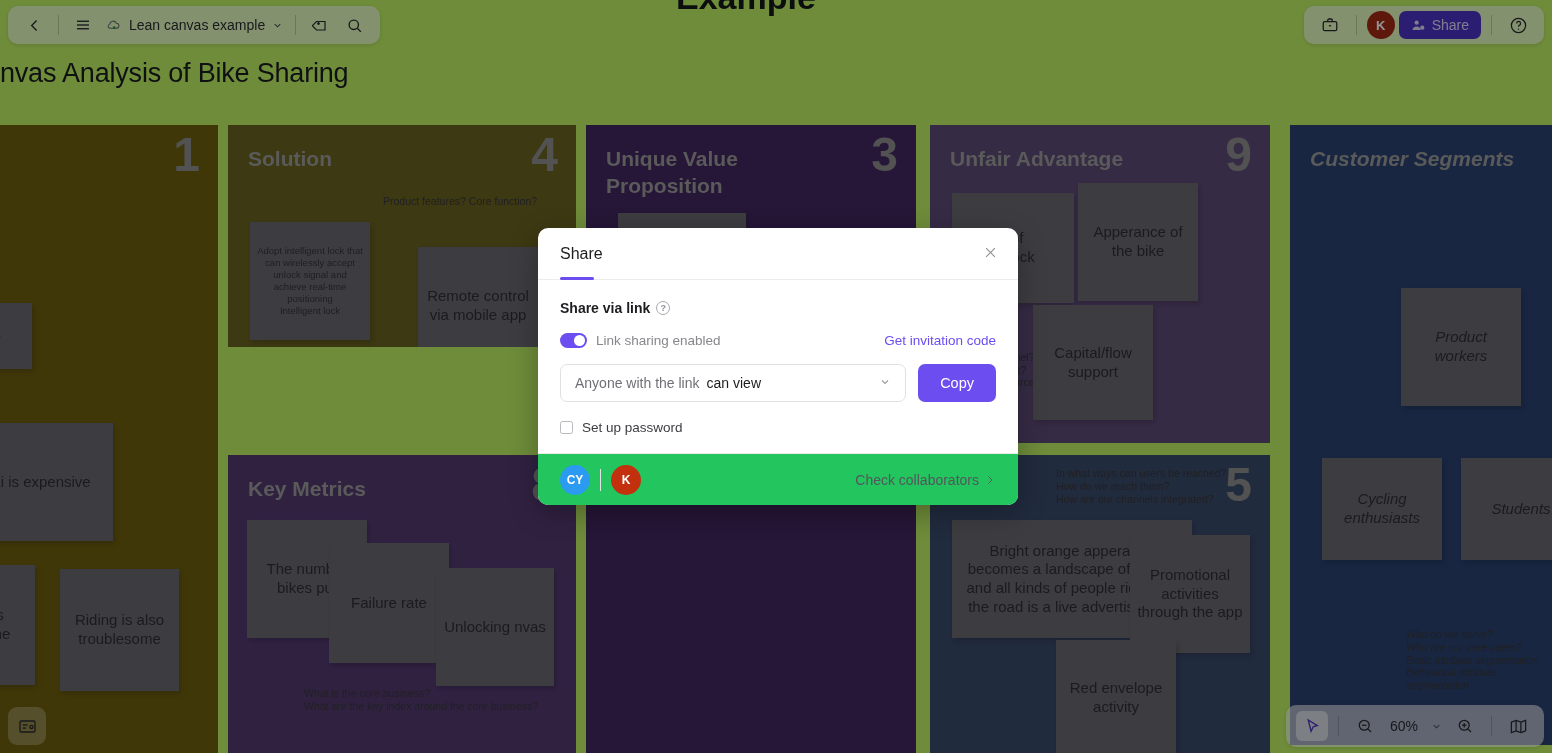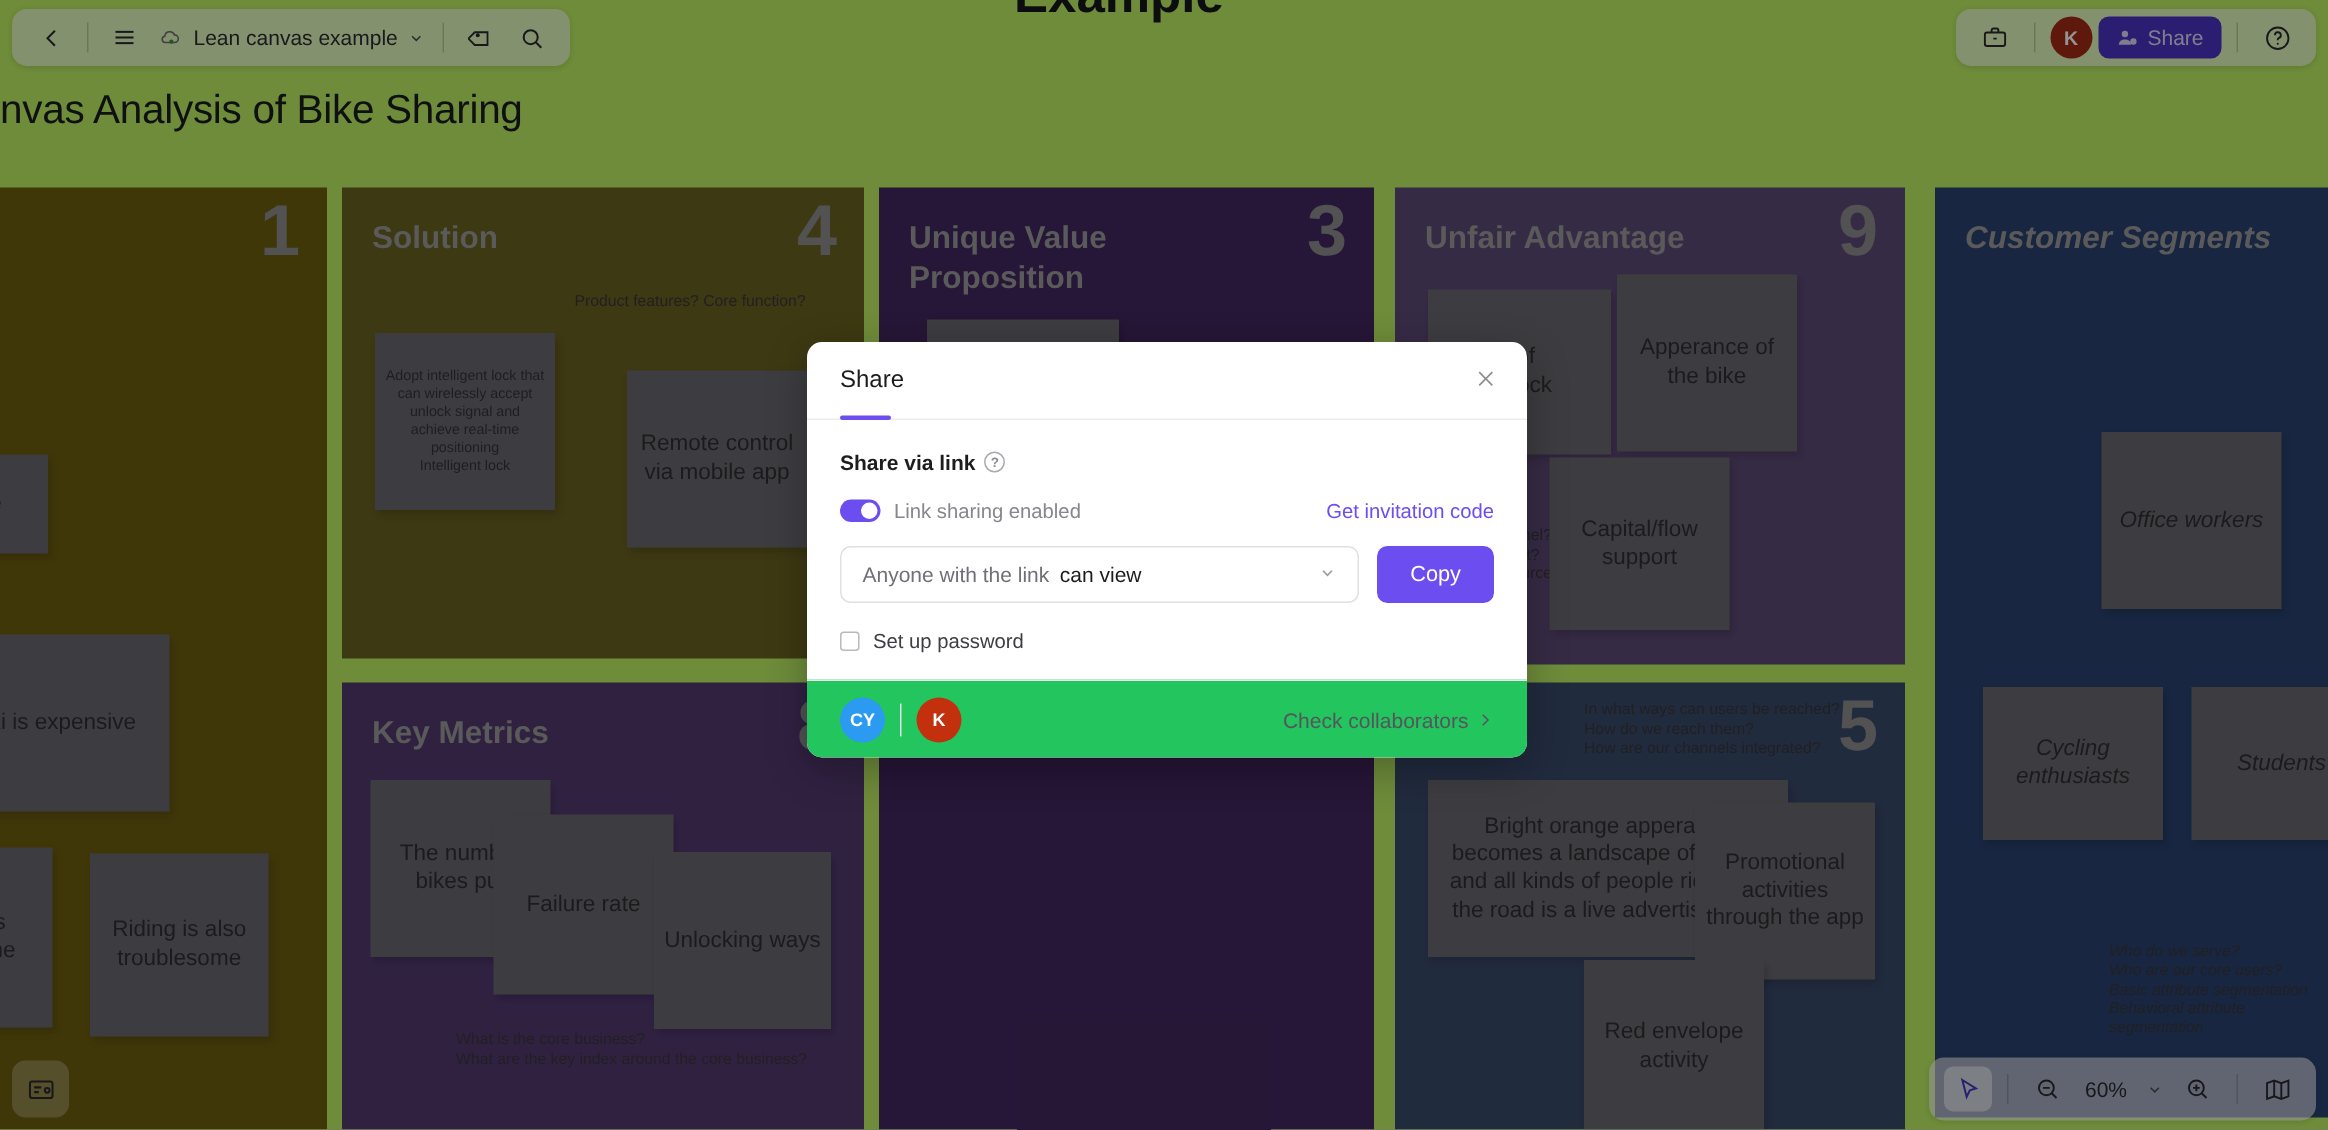--- a/index.html
+++ b/index.html
@@ -184,21 +184,21 @@
     <div class="board-title">nvas Analysis of Bike Sharing</div>
     <div id="blocks-host">
         <div class="block" style="left: 0px; top: 125px; width: 218px; height: 628px; background: rgb(110, 95, 16); overflow: hidden;">
           <div class="blk-num">1</div>
           <div class="note" style="left: -38px; top: 178px; width: 70px; height: 66px; font-size: 15px; white-space: pre-line;">e</div>
           <div class="note" style="left: -45px; top: 298px; width: 158px; height: 118px; font-size: 15px; white-space: pre-line;">Taxi is expensive</div>
           <div class="note" style="left: -35px; top: 440px; width: 70px; height: 120px; font-size: 15px; white-space: pre-line;">s
 me</div>
           <div class="note" style="left: 60px; top: 444px; width: 119px; height: 122px; font-size: 15px; white-space: pre-line;">Riding is also troublesome</div>
         </div>
-        <div class="block" style="left: 228px; top: 125px; width: 348px; height: 314px; background: rgb(106, 98, 32); overflow: hidden; padding-left: 42px;">
+        <div class="block" style="left: 228px; top: 125px; width: 348px; height: 222px; background: rgb(106, 98, 32); overflow: hidden; padding-left: 42px;">
           <div class="blk-title">Solution</div>
           <div class="blk-num">4</div>
           <div class="blk-hint" style="left: 155px; top: 70px;">Product features? Core function?</div>
           <div class="note small" style="left: 22px; top: 97px; width: 120px; height: 118px; font-size: 9.5px; white-space: pre-line;">Adopt intelligent lock that can wirelessly accept unlock signal and achieve real-time positioning
 Intelligent lock</div>
           <div class="note" style="left: 190px; top: 122px; width: 120px; height: 118px; font-size: 15px; white-space: pre-line;">Remote control via mobile app</div>
         </div>
         <div class="block" style="left: 586px; top: 125px; width: 330px; height: 628px; background: rgb(66, 39, 95); overflow: hidden;">
           <div class="blk-title">Unique Value
 Proposition</div>
@@ -216,32 +216,32 @@
 nt lock</div>
           <div class="note" style="left: 148px; top: 58px; width: 120px; height: 118px; font-size: 15px; white-space: pre-line;">Apperance of the bike</div>
           <div class="note" style="left: 103px; top: 180px; width: 120px; height: 115px; font-size: 15px; white-space: pre-line;">Capital/flow support</div>
         </div>
         <div class="block" style="left: 1290px; top: 125px; width: 262px; height: 620px; background: rgb(42, 66, 112); overflow: hidden; font-style: italic;">
           <div class="blk-title">Customer Segments</div>
           <div class="blk-hint" style="left: 116px; top: 503px;">Who do we serve?
 Who are our core users?
 Basic attribute segmentation
 Behavioral attribute segmentation</div>
-          <div class="note" style="left: 111px; top: 163px; width: 120px; height: 118px; font-size: 15px; white-space: pre-line;">Office workers</div>
+          <div class="note" style="left: 111px; top: 163px; width: 120px; height: 118px; font-size: 15px; white-space: pre-line;">Product workers</div>
           <div class="note" style="left: 32px; top: 333px; width: 120px; height: 102px; font-size: 15px; white-space: pre-line;">Cycling enthusiasts</div>
           <div class="note" style="left: 171px; top: 333px; width: 120px; height: 102px; font-size: 15px; white-space: pre-line;">Students</div>
         </div>
         <div class="block" style="left: 228px; top: 455px; width: 348px; height: 298px; background: rgb(83, 58, 113); overflow: hidden;">
           <div class="blk-title">Key Metrics</div>
           <div class="blk-num">8</div>
           <div class="blk-hint" style="left: 76px; top: 232px;">What is the core business?
 What are the key index around the core business?</div>
           <div class="note" style="left: 19px; top: 65px; width: 120px; height: 118px; font-size: 15px; white-space: pre-line;">The number bikes put</div>
           <div class="note" style="left: 101px; top: 88px; width: 120px; height: 120px; font-size: 15px; white-space: pre-line;">Failure rate</div>
-          <div class="note" style="left: 208px; top: 113px; width: 118px; height: 118px; font-size: 15px; white-space: pre-line;">Unlocking ways</div>
+          <div class="note" style="left: 208px; top: 113px; width: 118px; height: 118px; font-size: 15px; white-space: pre-line;">Unlocking nvas</div>
         </div>
         <div class="block" style="left: 930px; top: 455px; width: 340px; height: 298px; background: rgb(58, 74, 107); overflow: hidden;">
           <div class="blk-title">nels</div>
           <div class="blk-num">5</div>
           <div class="blk-hint" style="left: 126px; top: 12px;">In what ways can users be reached?
 How do we reach them?
 How are our channels integrated?</div>
           <div class="note" style="left: 22px; top: 65px; width: 240px; height: 118px; font-size: 15px; white-space: pre-line;">Bright orange apperance becomes a landscape of street, and all kinds of people riding on the road is a live advertisement</div>
           <div class="note" style="left: 200px; top: 80px; width: 120px; height: 118px; font-size: 15px; white-space: pre-line;">Promotional activities through the app</div>
           <div class="note" style="left: 126px; top: 185px; width: 120px; height: 115px; font-size: 15px; white-space: pre-line;">Red envelope activity</div>

